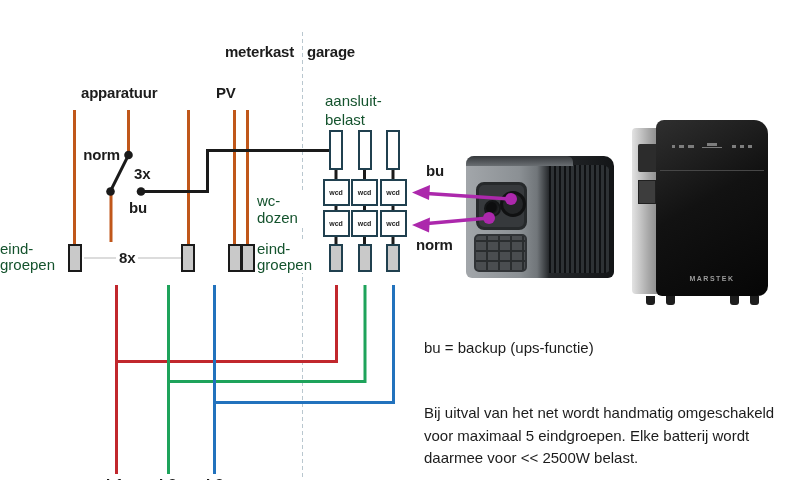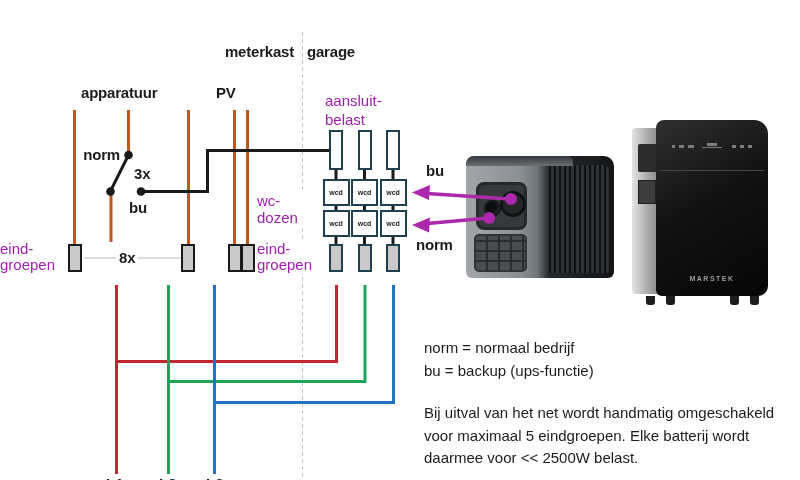--- a/index.html
+++ b/index.html
@@ -4,21 +4,21 @@
 <style>
   * { margin:0; padding:0; box-sizing:border-box; }
   body { background:#fff; }
   .stage {
     position:relative; width:800px; height:480px; background:#ffffff;
     font-family:Liberation Sans, sans-serif; color:#1c1c1c; overflow:hidden;margin-top:32px;
   }
   .stage svg { position:absolute; left:0; top:0; z-index:2; pointer-events:none; }
   .lbl { position:absolute; z-index:3; font-size:15px; line-height:17px; white-space:nowrap; }
   .semib { font-weight:600; letter-spacing:-0.2px; }
-  .gray { color:#a21caf; }
+  .gray { color:#14532d; }
   .center { }
   .right { text-align:right; }
   .whitebg { background:#fff; }
   .bold { font-weight:bold; }
 
   
   .tall { position:absolute; z-index:3; width:14px; height:40px; background:#fff; border:2px solid #20404f; }
   .wcd  { position:absolute; z-index:3; width:27px; height:27px; background:#fff; border:2px solid #20404f;
           display:flex; align-items:center; justify-content:center;
           font-size:7px; font-weight:bold; color:#222; }
@@ -225,21 +225,20 @@
     <div>groepen</div>
   </div>
 
   <div class="lbl semib whitebg" style="left:116px; top:217px; padding:0 3px;">8x</div>
 
   <div class="lbl semib" style="left:426px; top:130px;">bu</div>
   <div class="lbl semib" style="left:416px; top:204px;">norm</div>
 
 
   <div class="lbl" style="left:424px; top:305px; line-height:22.5px;">
-    <div>norm = normaal bedrijf</div>
     <div>bu = backup (ups-functie)</div>
   </div>
 
   <div class="lbl" style="left:424px; top:370px; line-height:22.5px;">
     <div>Bij uitval van het net wordt handmatig omgeschakeld</div>
     <div>voor maximaal 5 eindgroepen. Elke batterij wordt</div>
     <div>daarmee voor &lt;&lt; 2500W belast.</div>
   </div>
 
   <div class="lbl bold" style="left:106px; top:443px;">L1</div>

